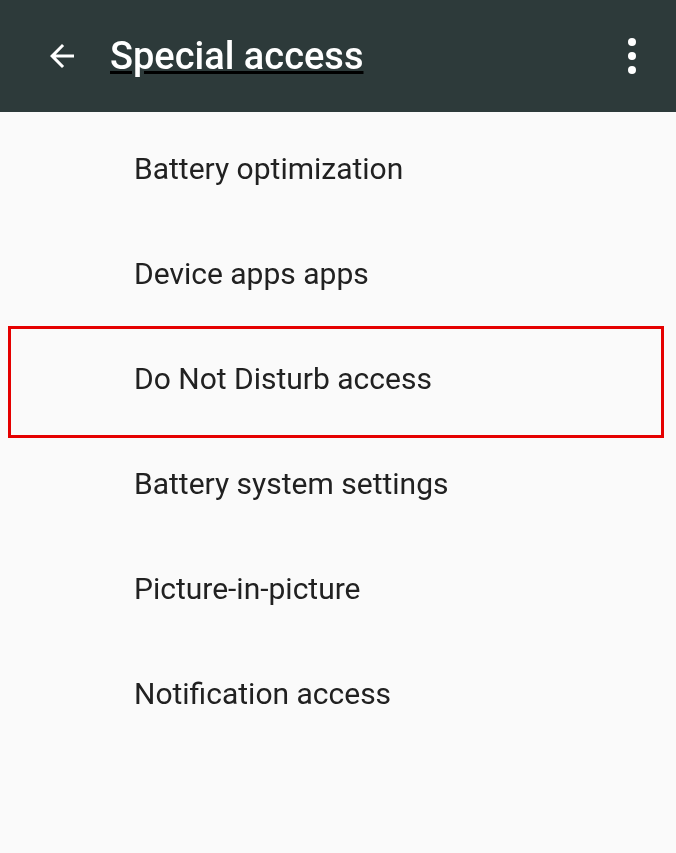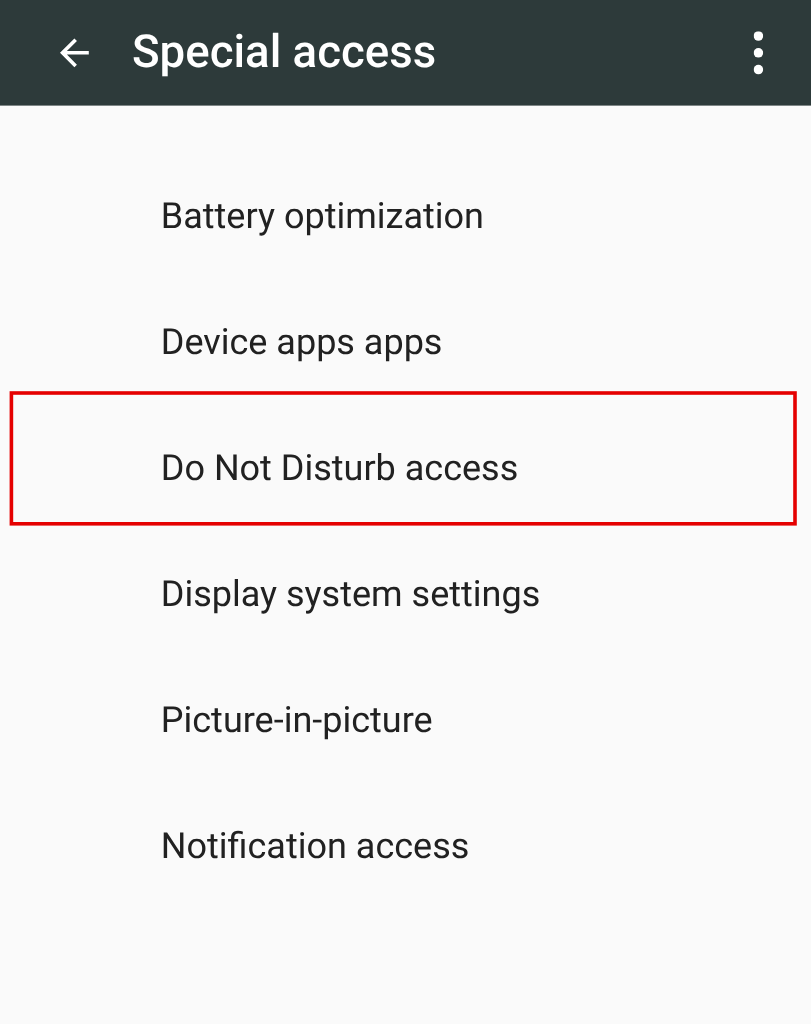--- a/index.html
+++ b/index.html
@@ -9,25 +9,26 @@
     }
     body {
       width: 676px;
       height: 853px;
       font-family: Roboto, "Helvetica Neue", Arial, sans-serif;
       background: #fafafa;
       overflow: hidden;
     }
     .app-bar {
       background: #2d3a3a;
-      height: 88px;
+      height: 112px;
       display: flex;
       align-items: center;
       padding: 0 20px;
       position: relative;
+      text-decoration: underline;
     }
     .back-button {
       width: 48px;
       height: 48px;
       display: flex;
       align-items: center;
       justify-content: center;
       cursor: pointer;
       margin-left: 18px;
     }
@@ -51,22 +52,21 @@
       align-items: center;
       justify-content: center;
       cursor: pointer;
     }
     .overflow-button svg {
       width: 8px;
       height: 36px;
       fill: #ffffff;
     }
     .content {
-      padding-top: 16px;
-      margin-top: 24px;
+      padding-top: 4px;
     }
     .list-item {
       height: 105px;
       display: flex;
       align-items: center;
       padding-left: 134px;
       cursor: pointer;
     }
     .list-item-label {
       color: #212121;
@@ -102,21 +102,21 @@
   <div class="list-item">
     <span class="list-item-label">Battery optimization</span>
   </div>
   <div class="list-item">
     <span class="list-item-label">Device apps apps</span>
   </div>
   <div class="list-item">
     <span class="list-item-label">Do Not Disturb access</span>
   </div>
   <div class="list-item">
-    <span class="list-item-label">Display system settings</span>
+    <span class="list-item-label">Battery system settings</span>
   </div>
   <div class="list-item">
     <span class="list-item-label">Picture-in-picture</span>
   </div>
   <div class="list-item">
     <span class="list-item-label">Notification access</span>
   </div>
 </div>
 
 <div class="highlight-box" style="top: 326px; left: 8px; width: 656px; height: 112px;"></div>

